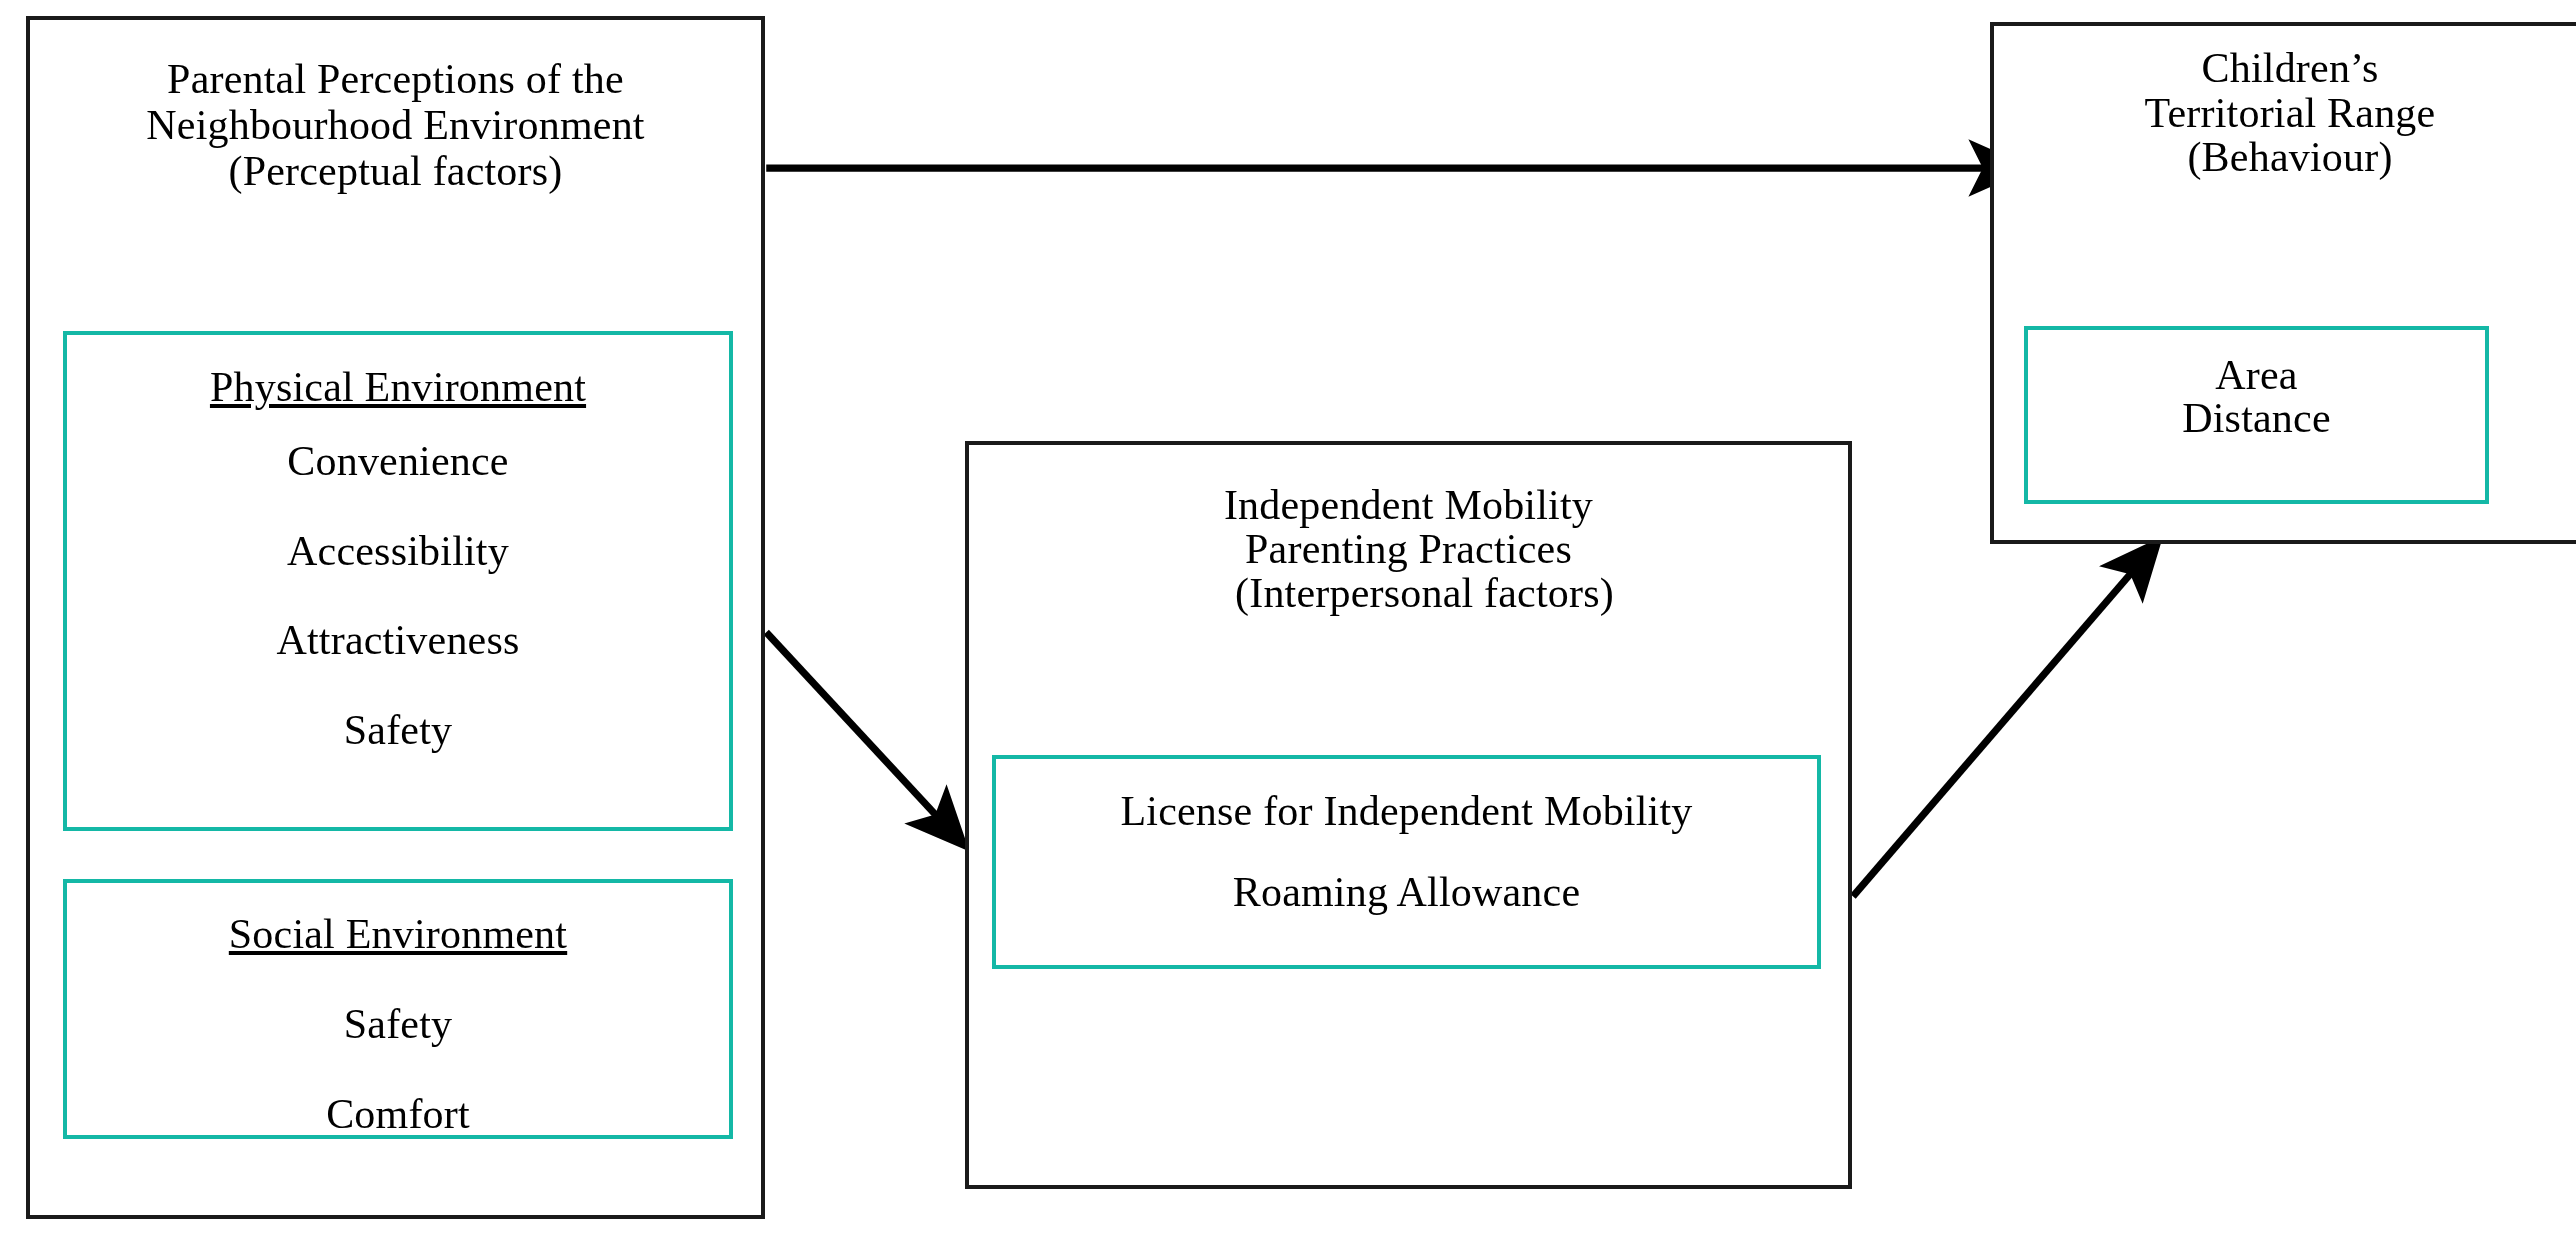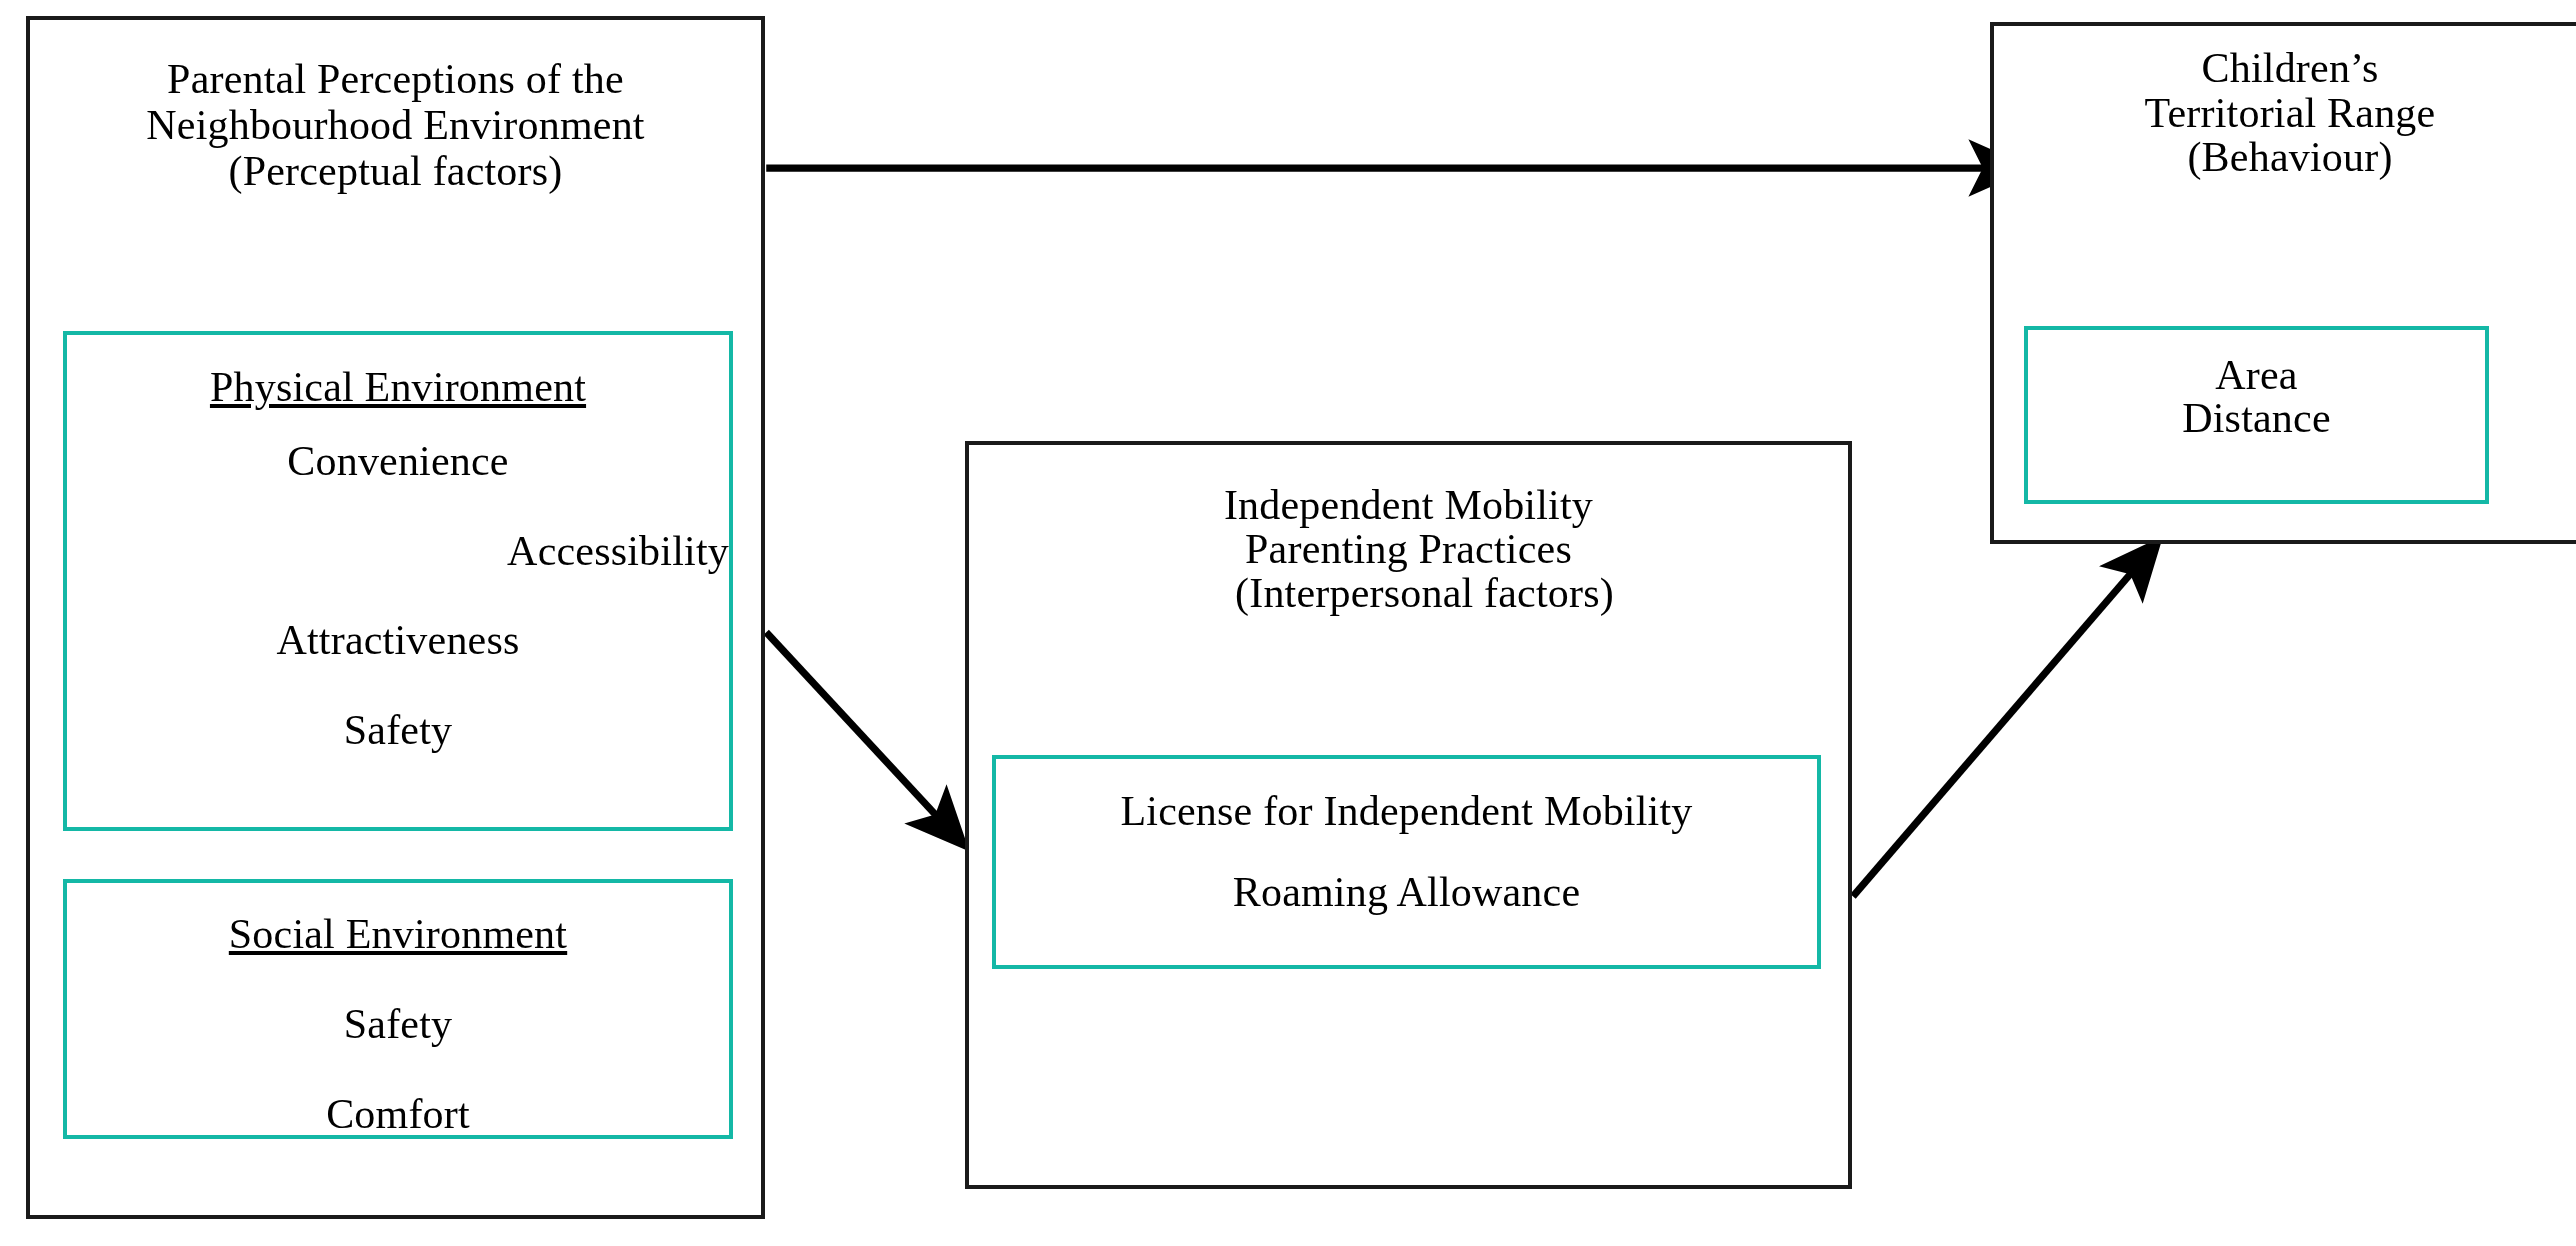--- a/index.html
+++ b/index.html
@@ -57,21 +57,21 @@
 
   
   #parental-box { left: 26px; top: 16px; width: 739px; height: 1203px; }
   #parental-line-1 { top: 38px; }
   #parental-line-2 { top: 84px; }
   #parental-line-3 { top: 130px; }
 
   #physical-box { left: 33px; top: 311px; width: 670px; height: 500px; }
   #physical-title { top: 31px; }
   #physical-item-0 { top: 105px; }
-  #physical-item-1 { top: 195px; text-align: right; }
+  #physical-item-1 { top: 195px; }
   #physical-item-2 { top: 284px; }
   #physical-item-3 { top: 374px; }
 
   #social-box { left: 33px; top: 859px; width: 670px; height: 260px; }
   #social-title { top: 30px; }
   #social-item-0 { top: 120px; }
   #social-item-1 { top: 210px; }
 
   
   #mobility-box { left: 965px; top: 441px; width: 887px; height: 748px; }

